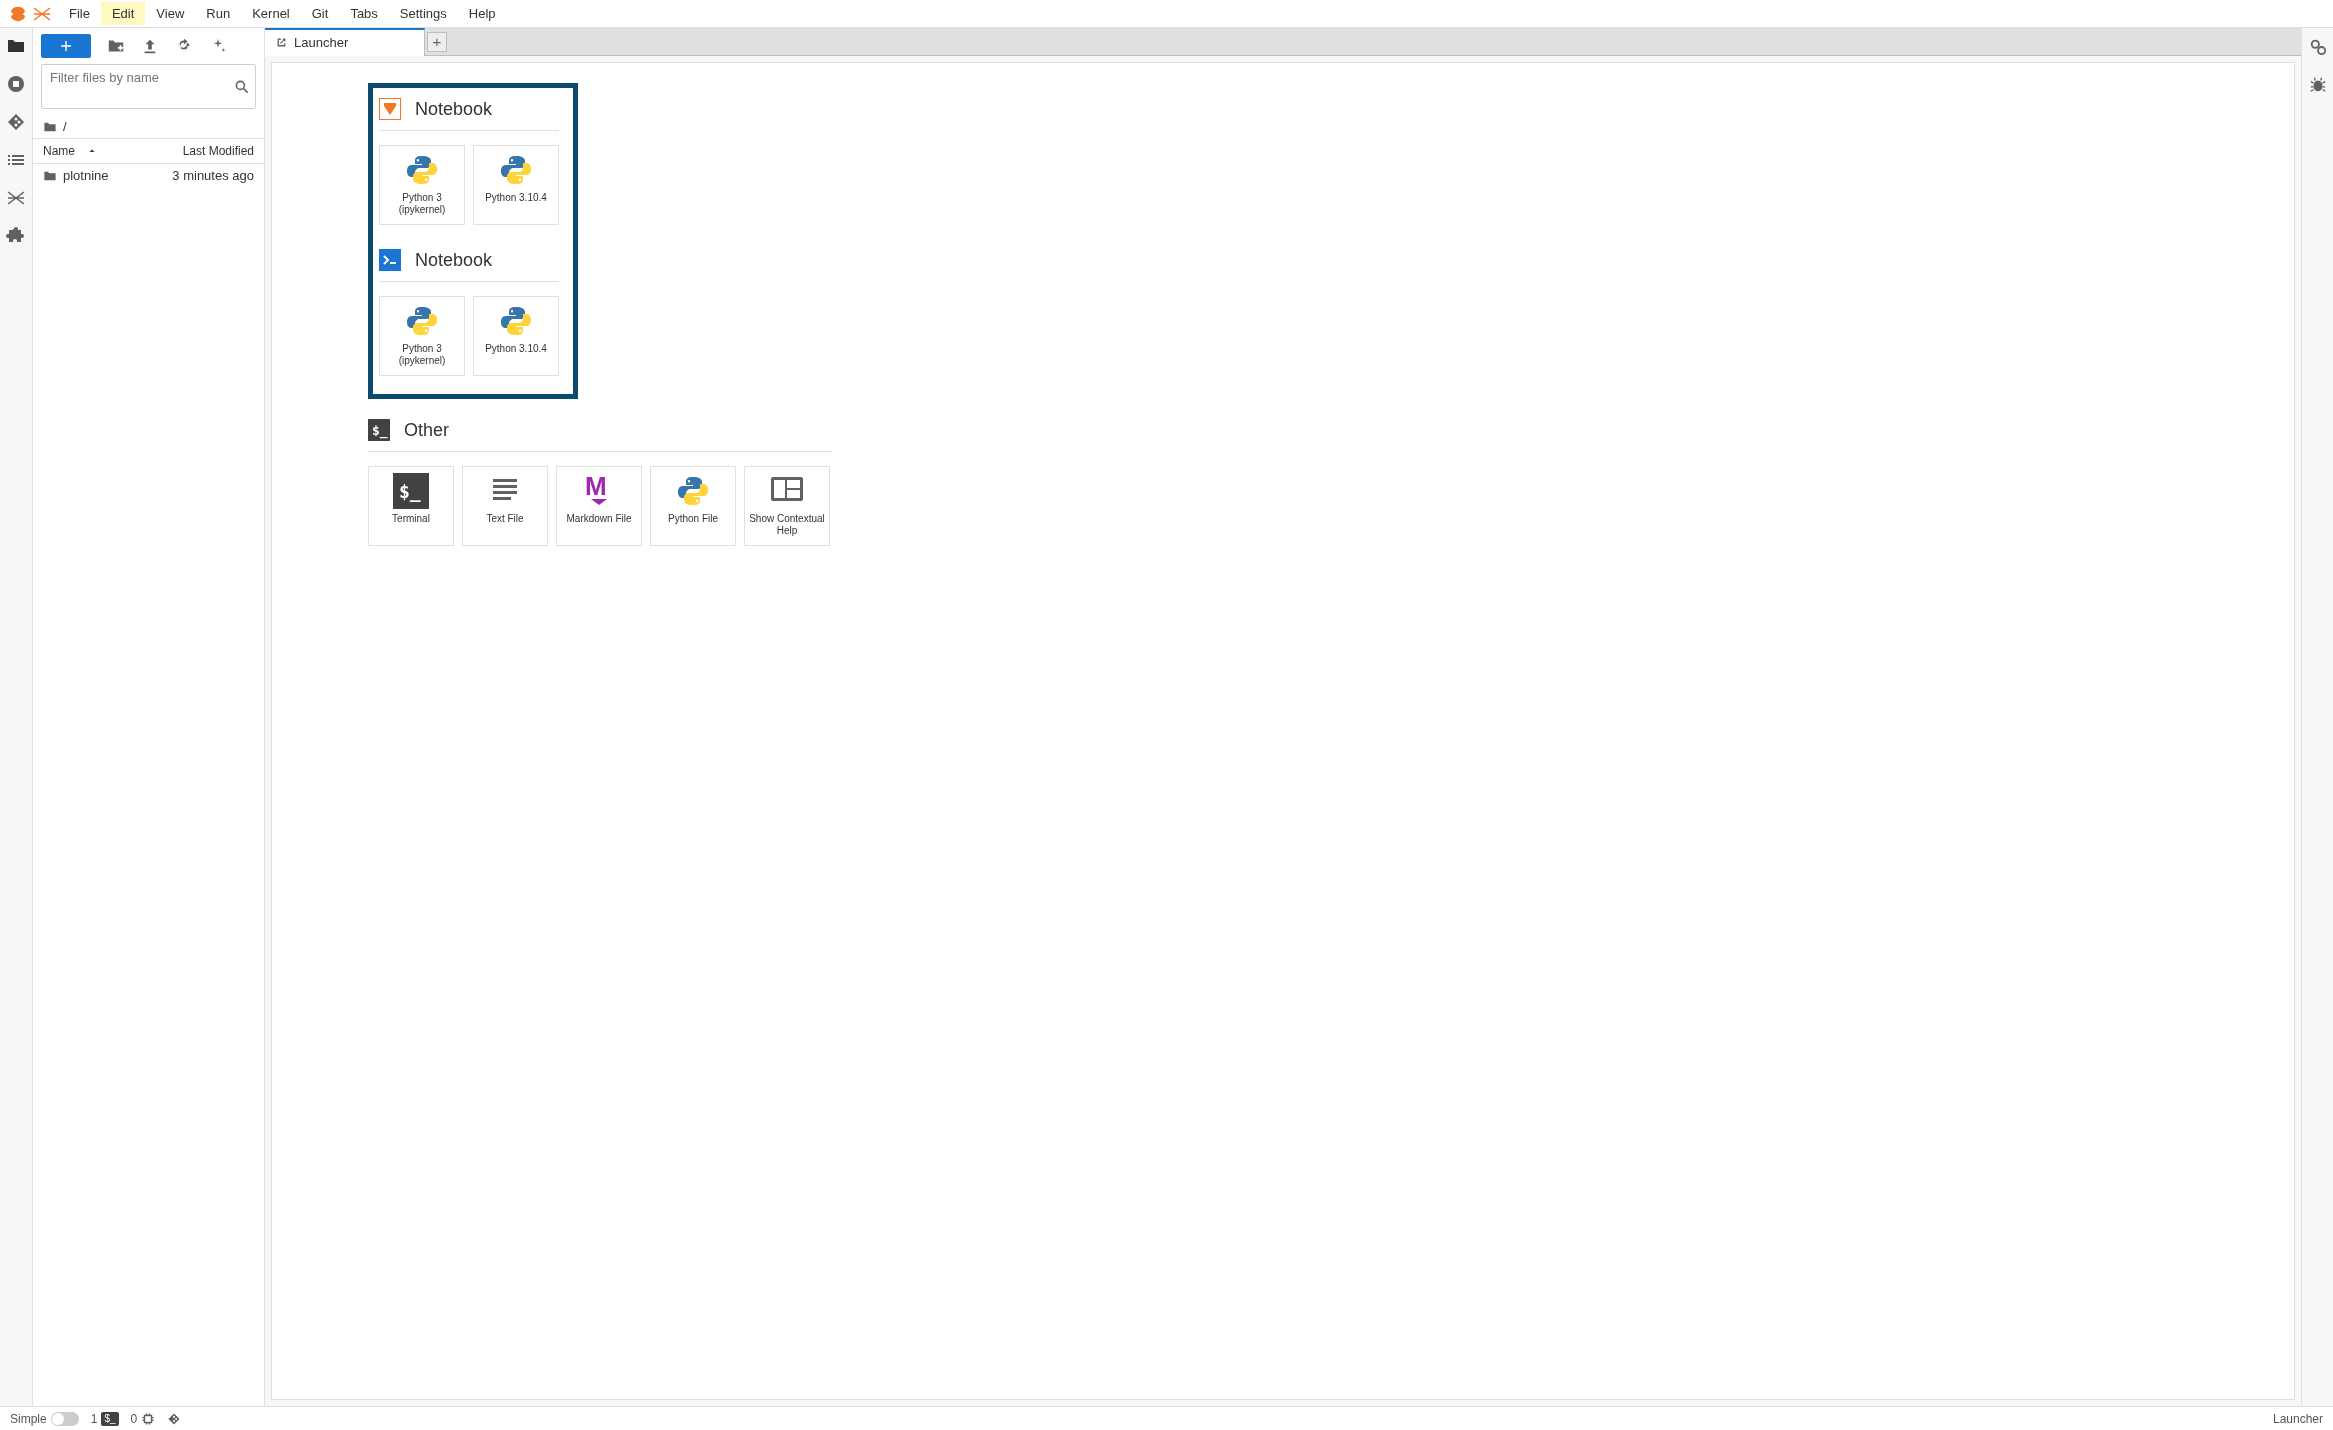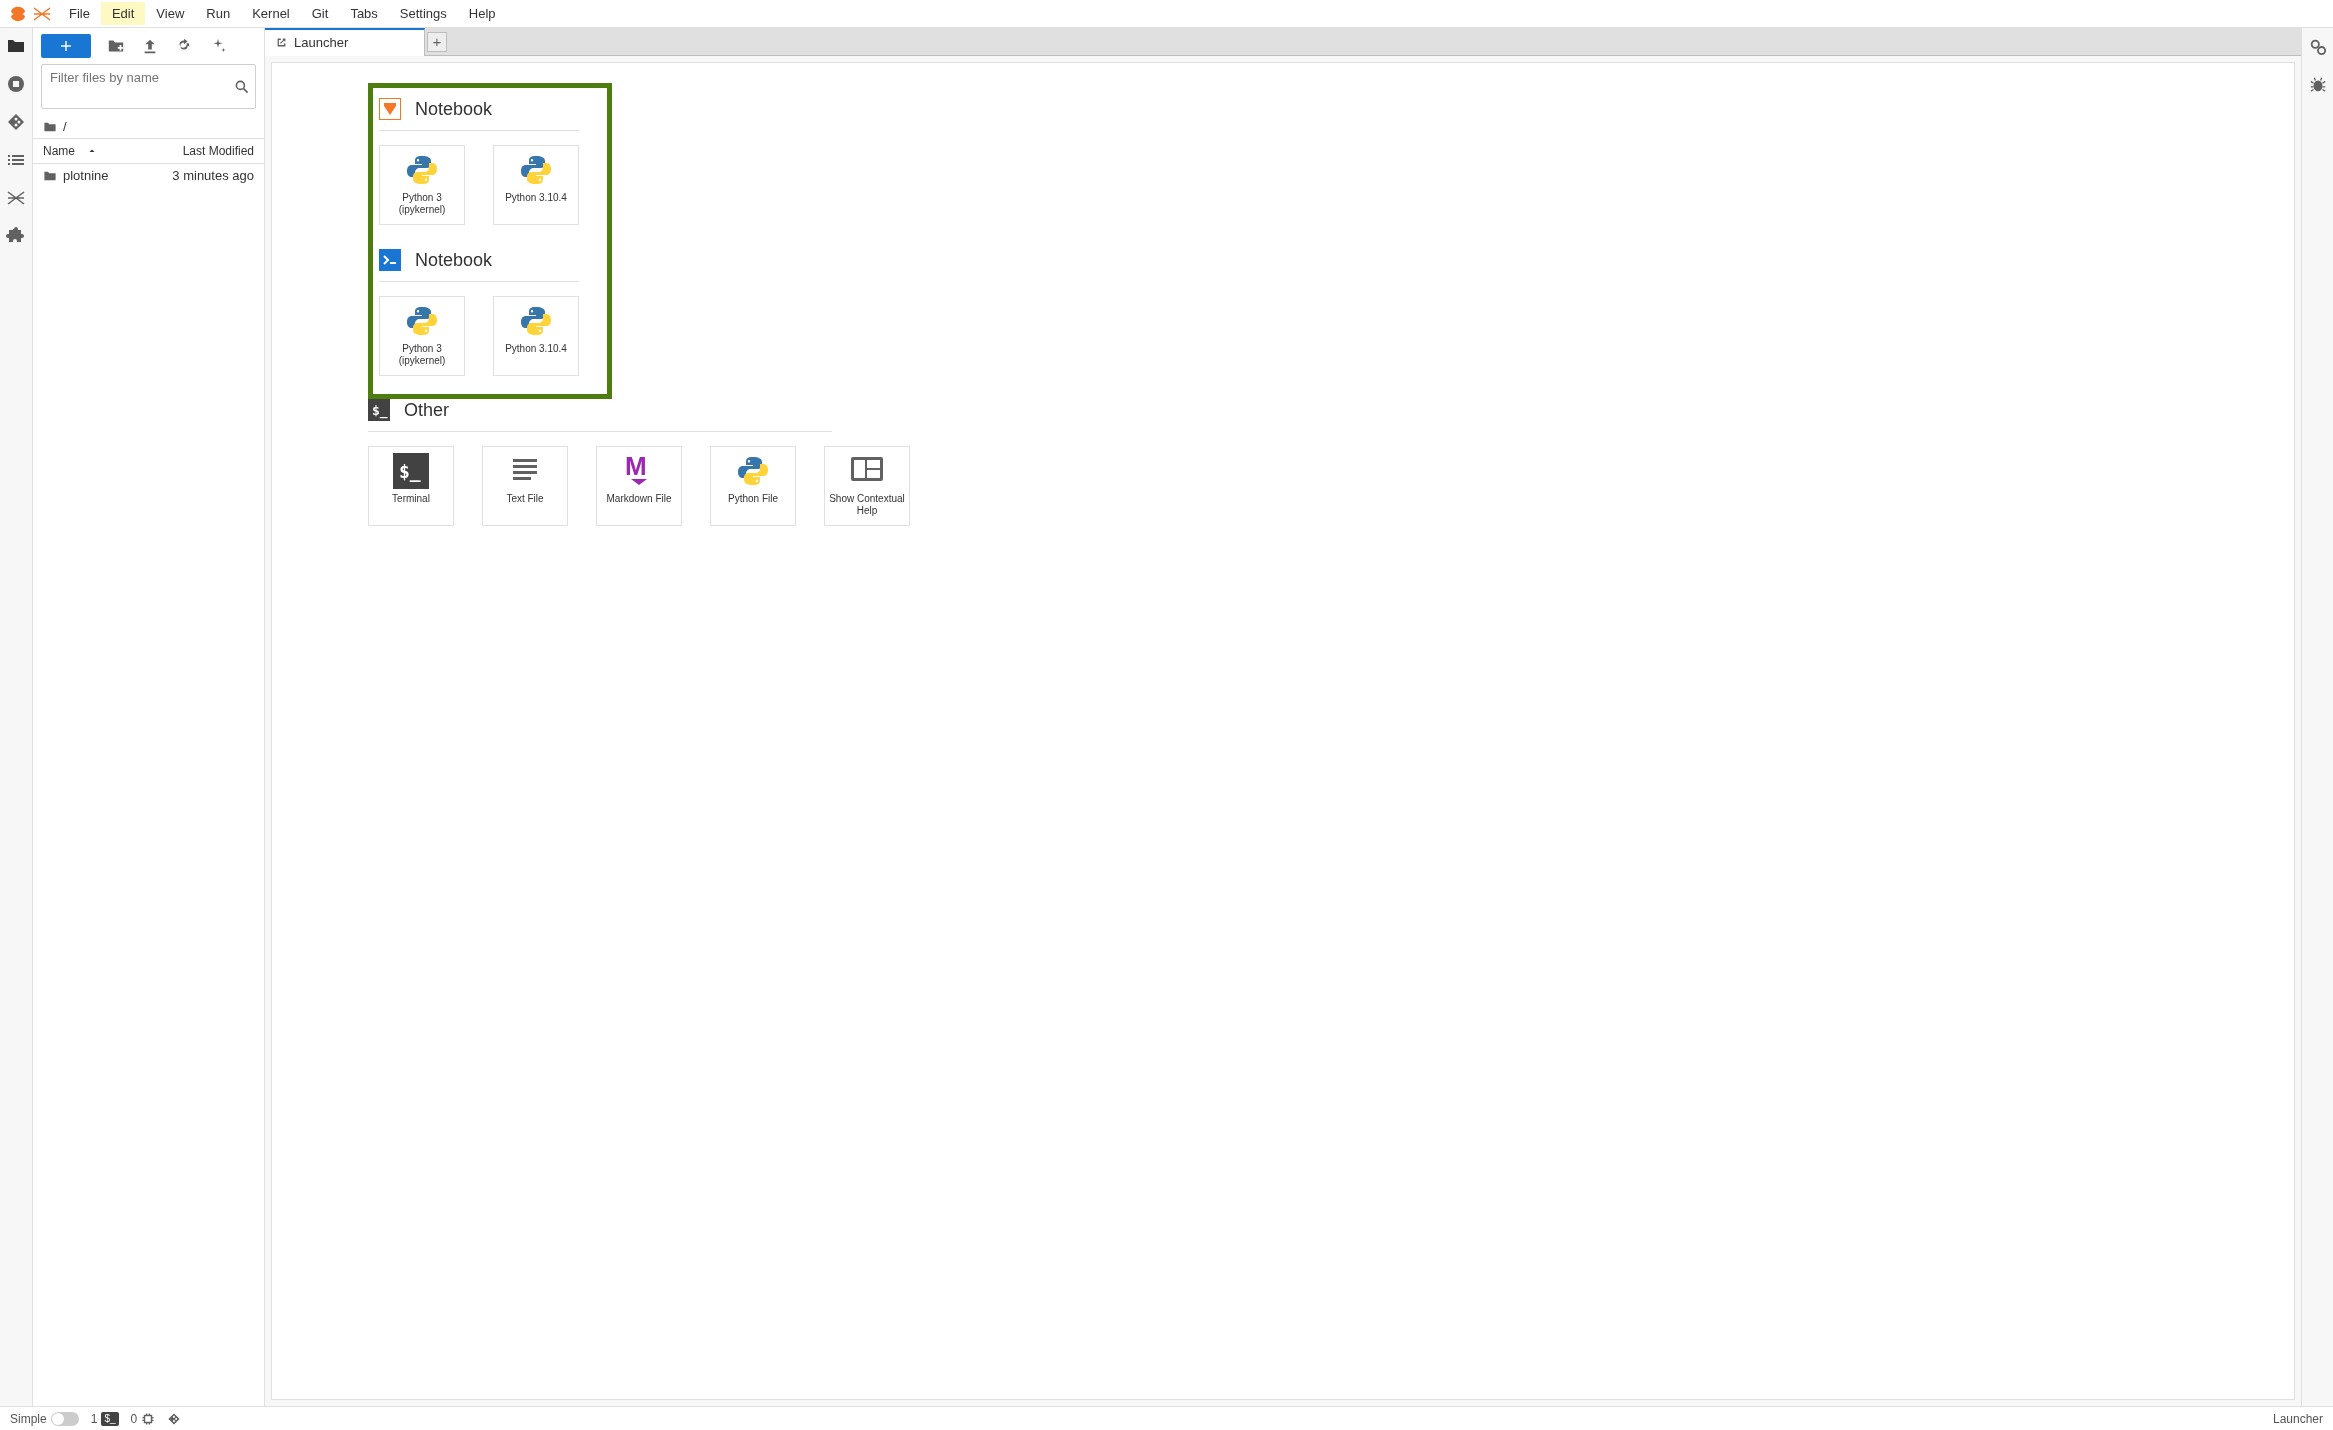--- a/index.html
+++ b/index.html
@@ -42,26 +42,26 @@
 .content { flex:1; display:flex; flex-direction:column; background:#f7f7f7; position:relative; min-width:0;}
 .tabbar { display:flex; align-items:center; height:28px; background:#e0e0e0; border-bottom:1px solid #bdbdbd; }
 .tabbar .tab { background:#fff; border-top:2px solid #1976d2; height:28px; display:flex; align-items:center; gap:6px; padding:0 10px; font-size:13px; border-right:1px solid #bdbdbd; min-width:160px;}
 .tabbar .tab .launch-ic { width:13px; height:13px; color:#616161;}
 .tabbar .addtab { width:20px; height:20px; margin-left:2px; background:#eee; border:1px solid #bdbdbd; display:flex; align-items:center; justify-content:center; cursor:pointer; color:#616161; font-size:15px;}
 
 .launcher-body { flex:1; background:#fff; overflow:auto; padding: 20px 0 30px 96px; margin:6px; border:1px solid #e0e0e0;}
 .section { margin-bottom: 24px; }
 .section-header { display:flex; align-items:center; gap:14px; font-size:18px; color:#333; padding-bottom:10px; border-bottom:1px solid #e0e0e0; margin-bottom:14px; max-width:464px;}
 .section-header .shicon { width:22px; height:22px; display:flex; align-items:center; justify-content:center;}
-.cards { display:flex; gap:28px; flex-wrap:wrap; }
+.cards { display:flex; gap:8px; flex-wrap:wrap; }
 .card { width:86px; height:80px; border:1px solid #e0e0e0; display:flex; flex-direction:column; align-items:center; justify-content:flex-start; padding:6px 4px; cursor:pointer; background:#fff; text-align:center;}
 .card .cicon { width:36px; height:36px; margin-bottom:4px; display:flex; align-items:center; justify-content:center;}
 .card .clabel { font-size:10px; line-height:1.2; color:#333; }
 
-.highlight-box { border: 5px solid #4d7c0f; padding: 10px 28px 14px 6px; width: fit-content; }
+.highlight-box { border: 5px solid #0c4a6e; padding: 10px 14px 14px 6px; width: fit-content; margin-bottom: 20px;}
 
 
 .right-rail { width: 32px; background:#f7f7f7; border-left:1px solid #e0e0e0; display:flex; flex-direction:column; align-items:center; padding-top:10px; gap:20px;}
 .right-rail .r-icon { width:18px; height:18px; color:#616161; cursor:pointer;}
 
 
 .statusbar { height: 24px; border-top:1px solid #e0e0e0; background:#fff; display:flex; align-items:center; justify-content:space-between; padding:0 10px; font-size:12px; color:#555;}
 .statusbar .sb-left { display:flex; align-items:center; gap:12px;}
 .toggle { width:28px; height:14px; background:#ccc; border-radius:7px; position:relative; }
 .toggle::after { content:""; position:absolute; width:12px; height:12px; background:#fff; border-radius:50%; top:1px; left:1px;}

